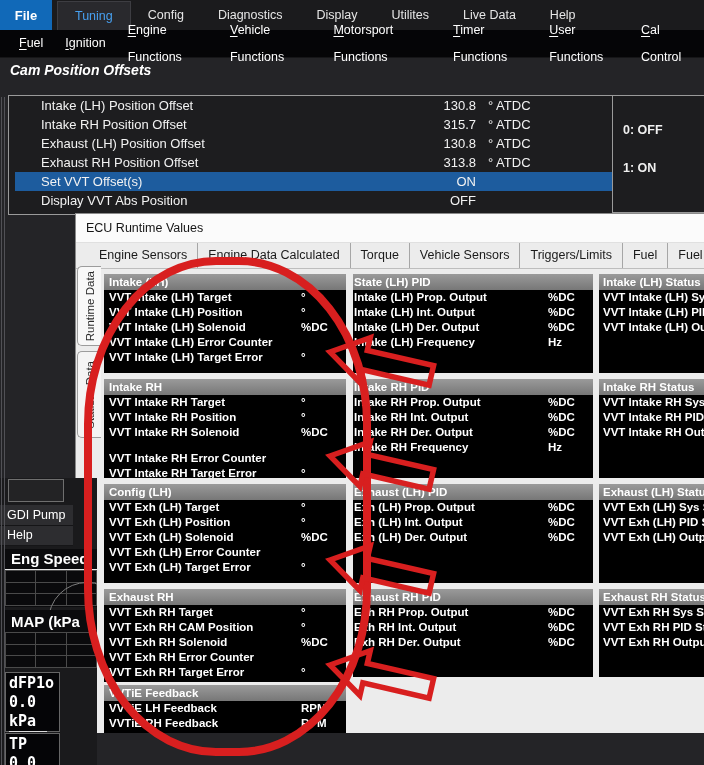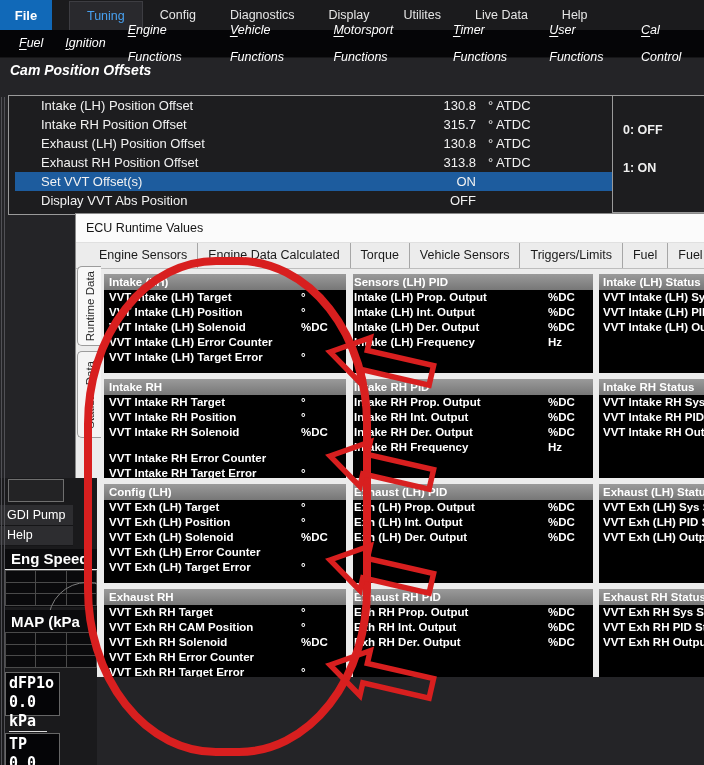--- a/index.html
+++ b/index.html
@@ -4,23 +4,23 @@
 <style>
   html,body{margin:0;padding:0;background:#111;}
   .screen{position:relative;width:704px;height:765px;overflow:hidden;background:#242427;
           font-family:"Liberation Sans",sans-serif;-webkit-font-smoothing:antialiased;}
 
   
   .menubar1{position:absolute;left:0;top:0;right:0;height:30px;background:#1b1b1d;display:flex;align-items:stretch;}
   .file-tab{width:52px;background:var(--accent,#1169b8);color:#fff;font-weight:bold;font-size:13px;
             display:flex;align-items:center;justify-content:center;}
   .m1item{padding:0 17px;line-height:28px;color:#e6e6e6;font-size:12.5px;margin-top:1px;}
-  .m1item.active{background:#29292d;color:var(--menu-active,#47a0f0);border:1px solid #3d3d42;border-bottom:none;margin-left:17px;}
+  .m1item.active{background:#29292d;color:var(--menu-active,#47a0f0);border:1px solid #3d3d42;border-bottom:none;margin-left:5px;}
   .menubar2{position:absolute;left:0;top:30px;right:0;height:27px;background:#050507;display:flex;align-items:center;padding-left:8px;border-bottom:1px solid #161618;}
-  .m2item{padding:0 11px;color:#fff;font-size:12.5px;line-height:27px;font-style:italic;}
+  .m2item{padding:0 11px;color:#fff;font-size:12.5px;line-height:27px;}
   .ul{text-decoration:underline;text-underline-offset:2px;}
 
   .page-title{position:absolute;left:10px;top:62px;color:#fff;font-size:14px;font-weight:bold;font-style:italic;}
 
   
   .params{position:absolute;left:8px;top:95px;width:600px;height:118px;background:#1d1d1f;
           border:1px solid #9a9a9a;overflow:hidden;padding-left:6px;}
   .prow{display:flex;height:19px;align-items:center;font-size:13px;color:#f2f2f2;}
   .prow.selected{background:var(--selection,#1d5c9e);}
   .prow .lbl{flex:1;padding-left:26px;white-space:nowrap;overflow:hidden;}
@@ -29,21 +29,21 @@
 
   .helpbox{position:absolute;left:612px;top:95px;width:92px;height:118px;background:#1d1d1f;
            border:1px solid #9a9a9a;border-right:none;overflow:hidden;padding:5px 0 0 10px;box-sizing:border-box;
            color:#f0f0f0;font-size:12.5px;font-weight:bold;}
   .helpbox .hline{line-height:18px;white-space:nowrap;margin-top:20px;}
   .helpbox .divider{border-top:1px solid #8f8f8f;margin:37px 0 8px -4px;}
   .helpbox .hline3{white-space:nowrap;}
   .helpbox .hline4{margin-top:12px;white-space:nowrap;}
 
   
-  .dlg{position:absolute;left:75px;top:213px;width:629px;height:464px;background:#ececec;
+  .dlg{position:absolute;left:75px;top:213px;width:629px;height:520px;background:#ececec;
        border:1px solid #8a8a8a;border-right:none;border-bottom:none;box-sizing:border-box;overflow:hidden;}
   .dlg-titlebar{position:absolute;left:0;top:0;right:0;height:28px;background:#fbfbfb;border-bottom:1px solid #e0e0e0;}
   .dlg-title{position:absolute;left:10px;top:7px;font-size:12.5px;color:#151515;}
   .dlg-tabbar{position:absolute;left:0;top:29px;right:0;height:25px;display:flex;align-items:stretch;
               padding-left:13px;border-bottom:1px solid #bdbdbd;background:#ececec;white-space:nowrap;}
   .dtab{padding:0 10px;line-height:24px;font-size:12.5px;color:#1a1a1a;border-right:1px solid #a6a6a6;white-space:nowrap;}
   .vtab{position:absolute;left:1px;width:24px;background:#f4f4f4;border:1px solid #9c9c9c;border-right:none;
         border-radius:5px 0 0 5px;display:flex;align-items:center;justify-content:center;box-sizing:border-box;}
   .vtab span{writing-mode:vertical-rl;transform:rotate(180deg);font-size:11.5px;color:#2a2a2a;white-space:nowrap;}
   .vtab.active{background:#f8f8f8;}
@@ -202,21 +202,21 @@
           <div class="vrow" style="padding-left: 5px;"><span>VVT Exh RH Solenoid</span><span class="u" style="left: 197px;">%DC</span></div>
           <div class="vrow" style="padding-left: 5px;"><span>VVT Exh RH Error Counter</span></div>
           <div class="vrow" style="padding-left: 5px;"><span>VVT Exh RH Target Error</span><span class="u" style="left: 197px;">°</span></div>
         </div>
         <div class="panel" style="left: 28px; top: 471px; width: 242px; height: 51px;">
           <div class="phead" style="padding-left: 5px;">VVTiE Feedback</div>
           <div class="vrow" style="padding-left: 5px;"><span>VVTiE LH Feedback</span><span class="u" style="left: 197px;">RPM</span></div>
           <div class="vrow" style="padding-left: 5px;"><span>VVTiE RH Feedback</span><span class="u" style="left: 197px;">RPM</span></div>
         </div>
         <div class="panel" style="left: 277px; top: 60px; width: 240px; height: 99px;">
-          <div class="phead" style="padding-left: 1px;">Sensors (LH) PID</div>
+          <div class="phead" style="padding-left: 1px;">State (LH) PID</div>
           <div class="vrow" style="padding-left: 1px;"><span>Intake (LH) Prop. Output</span><span class="u" style="left: 195px;">%DC</span></div>
           <div class="vrow" style="padding-left: 1px;"><span>Intake (LH) Int. Output</span><span class="u" style="left: 195px;">%DC</span></div>
           <div class="vrow" style="padding-left: 1px;"><span>Intake (LH) Der. Output</span><span class="u" style="left: 195px;">%DC</span></div>
           <div class="vrow" style="padding-left: 1px;"><span>Intake (LH) Frequency</span><span class="u" style="left: 195px;">Hz</span></div>
         </div>
         <div class="panel" style="left: 277px; top: 165px; width: 240px; height: 99px;">
           <div class="phead" style="padding-left: 1px;">Intake RH PID</div>
           <div class="vrow" style="padding-left: 1px;"><span>Intake RH Prop. Output</span><span class="u" style="left: 195px;">%DC</span></div>
           <div class="vrow" style="padding-left: 1px;"><span>Intake RH Int. Output</span><span class="u" style="left: 195px;">%DC</span></div>
           <div class="vrow" style="padding-left: 1px;"><span>Intake RH Der. Output</span><span class="u" style="left: 195px;">%DC</span></div>
@@ -292,21 +292,21 @@
           <div></div>
           <div></div>
           <div></div>
           <div></div>
           <div></div>
           <div></div>
           <div></div>
       </div>
     </div>
 
-    <div class="monobox" style="top:194px;height:44px;">
+    <div class="monobox" style="top:194px;height:60px;">
       <div class="ln">dFP1o</div>
       <div class="ln">0.0</div>
       <div class="ln undl">kPa</div>
     </div>
     <div class="monobox" style="top:255px;height:40px;">
       <div class="ln">TP</div>
       <div class="ln">0.0</div>
     </div>
   </div>
 

